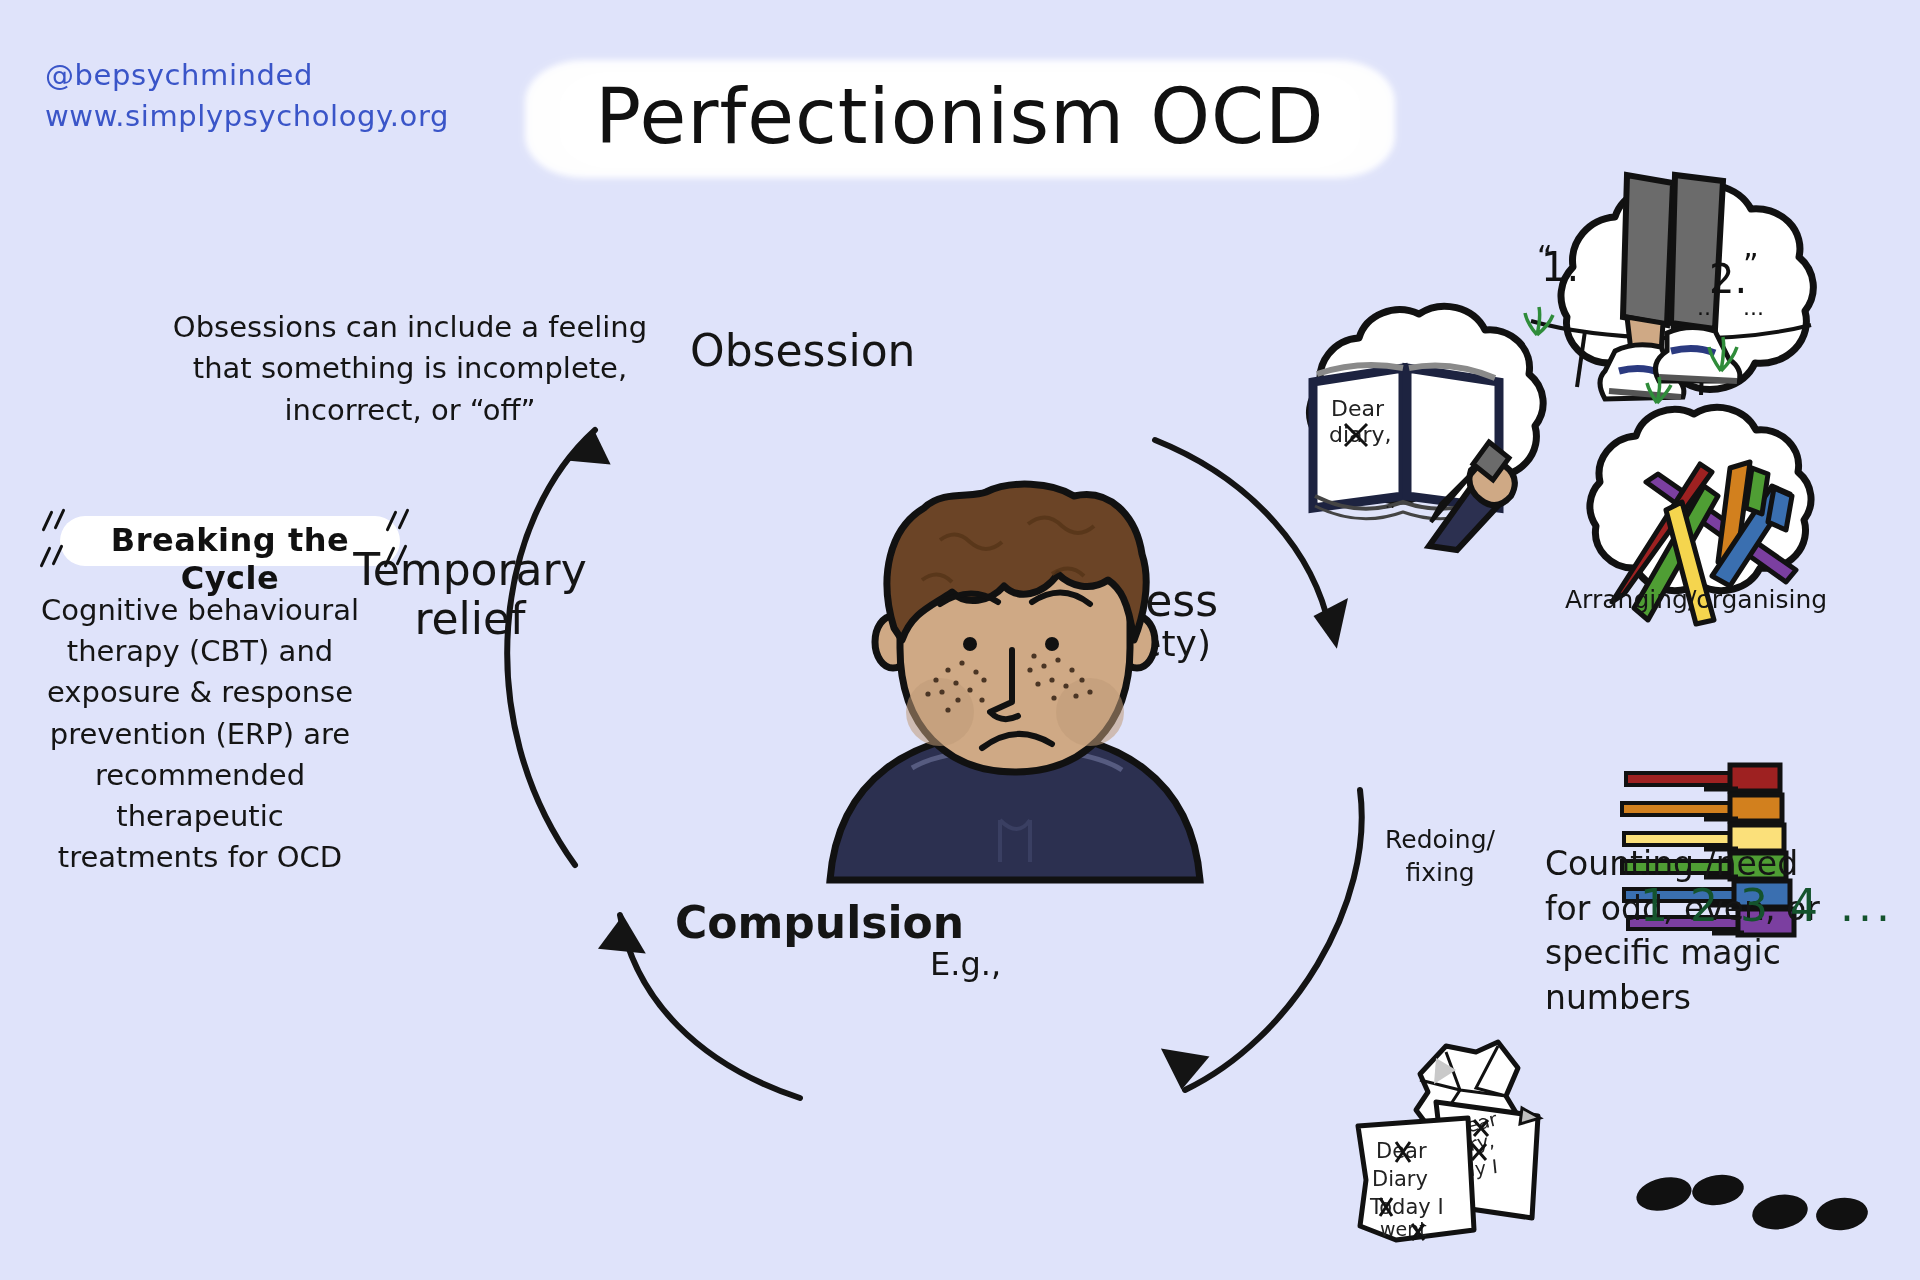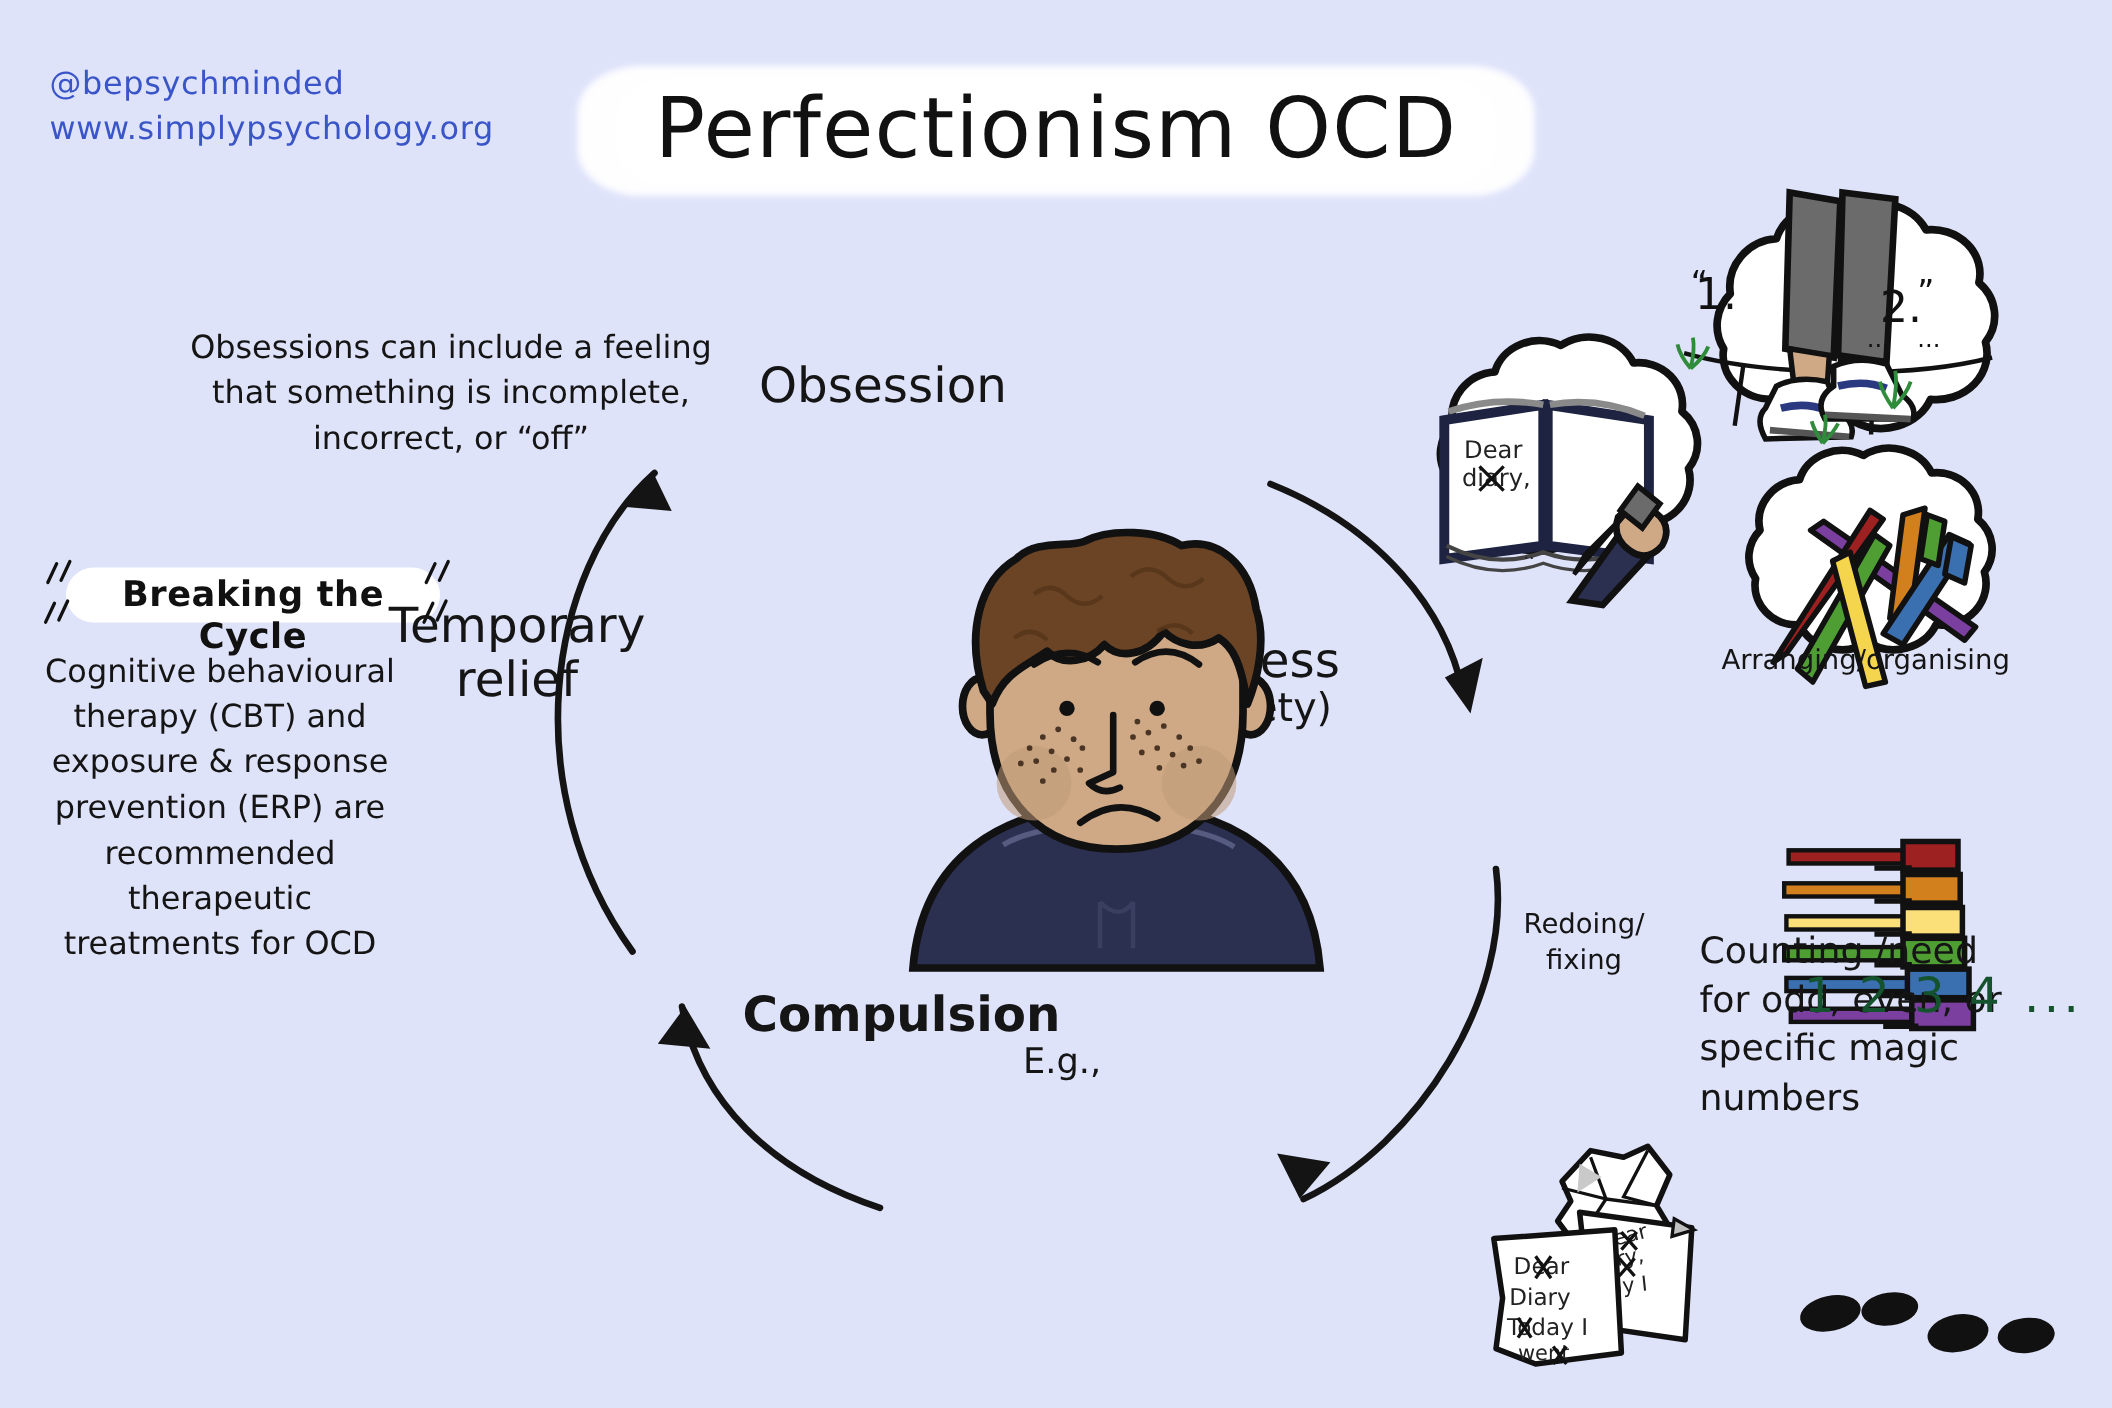--- a/index.html
+++ b/index.html
@@ -20,21 +20,21 @@
   #title-band{left:525px;top:60px;width:870px;height:118px;background:#fff;
       border-radius:58px/42px;filter:blur(3px);opacity:.97;}
   #title-band2{left:560px;top:72px;width:800px;height:96px;background:#fff;
       border-radius:50px/34px;}
   #title{left:525px;top:72px;width:870px;text-align:center;font-size:76px;color:#111;
       letter-spacing:1px;font-family:"DejaVu Sans", sans-serif;}
 
   
   .hand{color:#151515;font-family:"DejaVu Sans", sans-serif;}
 
-  #obs-note{left:170px;top:295px;width:480px;text-align:center;font-size:29px;line-height:1.43;}
+  #obs-note{left:170px;top:307px;width:480px;text-align:center;font-size:29px;line-height:1.43;}
 
   
   #btc-wrap{left:38px;top:512px;width:380px;height:58px;font-weight:bold;}
   #btc-band{left:22px;top:4px;width:340px;height:50px;background:#fff;border-radius:26px;}
   #btc-label{left:22px;top:9px;width:340px;text-align:center;font-size:32px;color:#111;letter-spacing:.5px;}
   .tick{position:absolute;width:3px;height:22px;background:#111;border-radius:2px;}
 
   #cbt{left:40px;top:590px;width:320px;text-align:center;font-size:29px;line-height:1.42;}
 
   #bottom-note{left:280px;top:1075px;width:500px;text-align:center;font-size:29px;line-height:1.44;}

